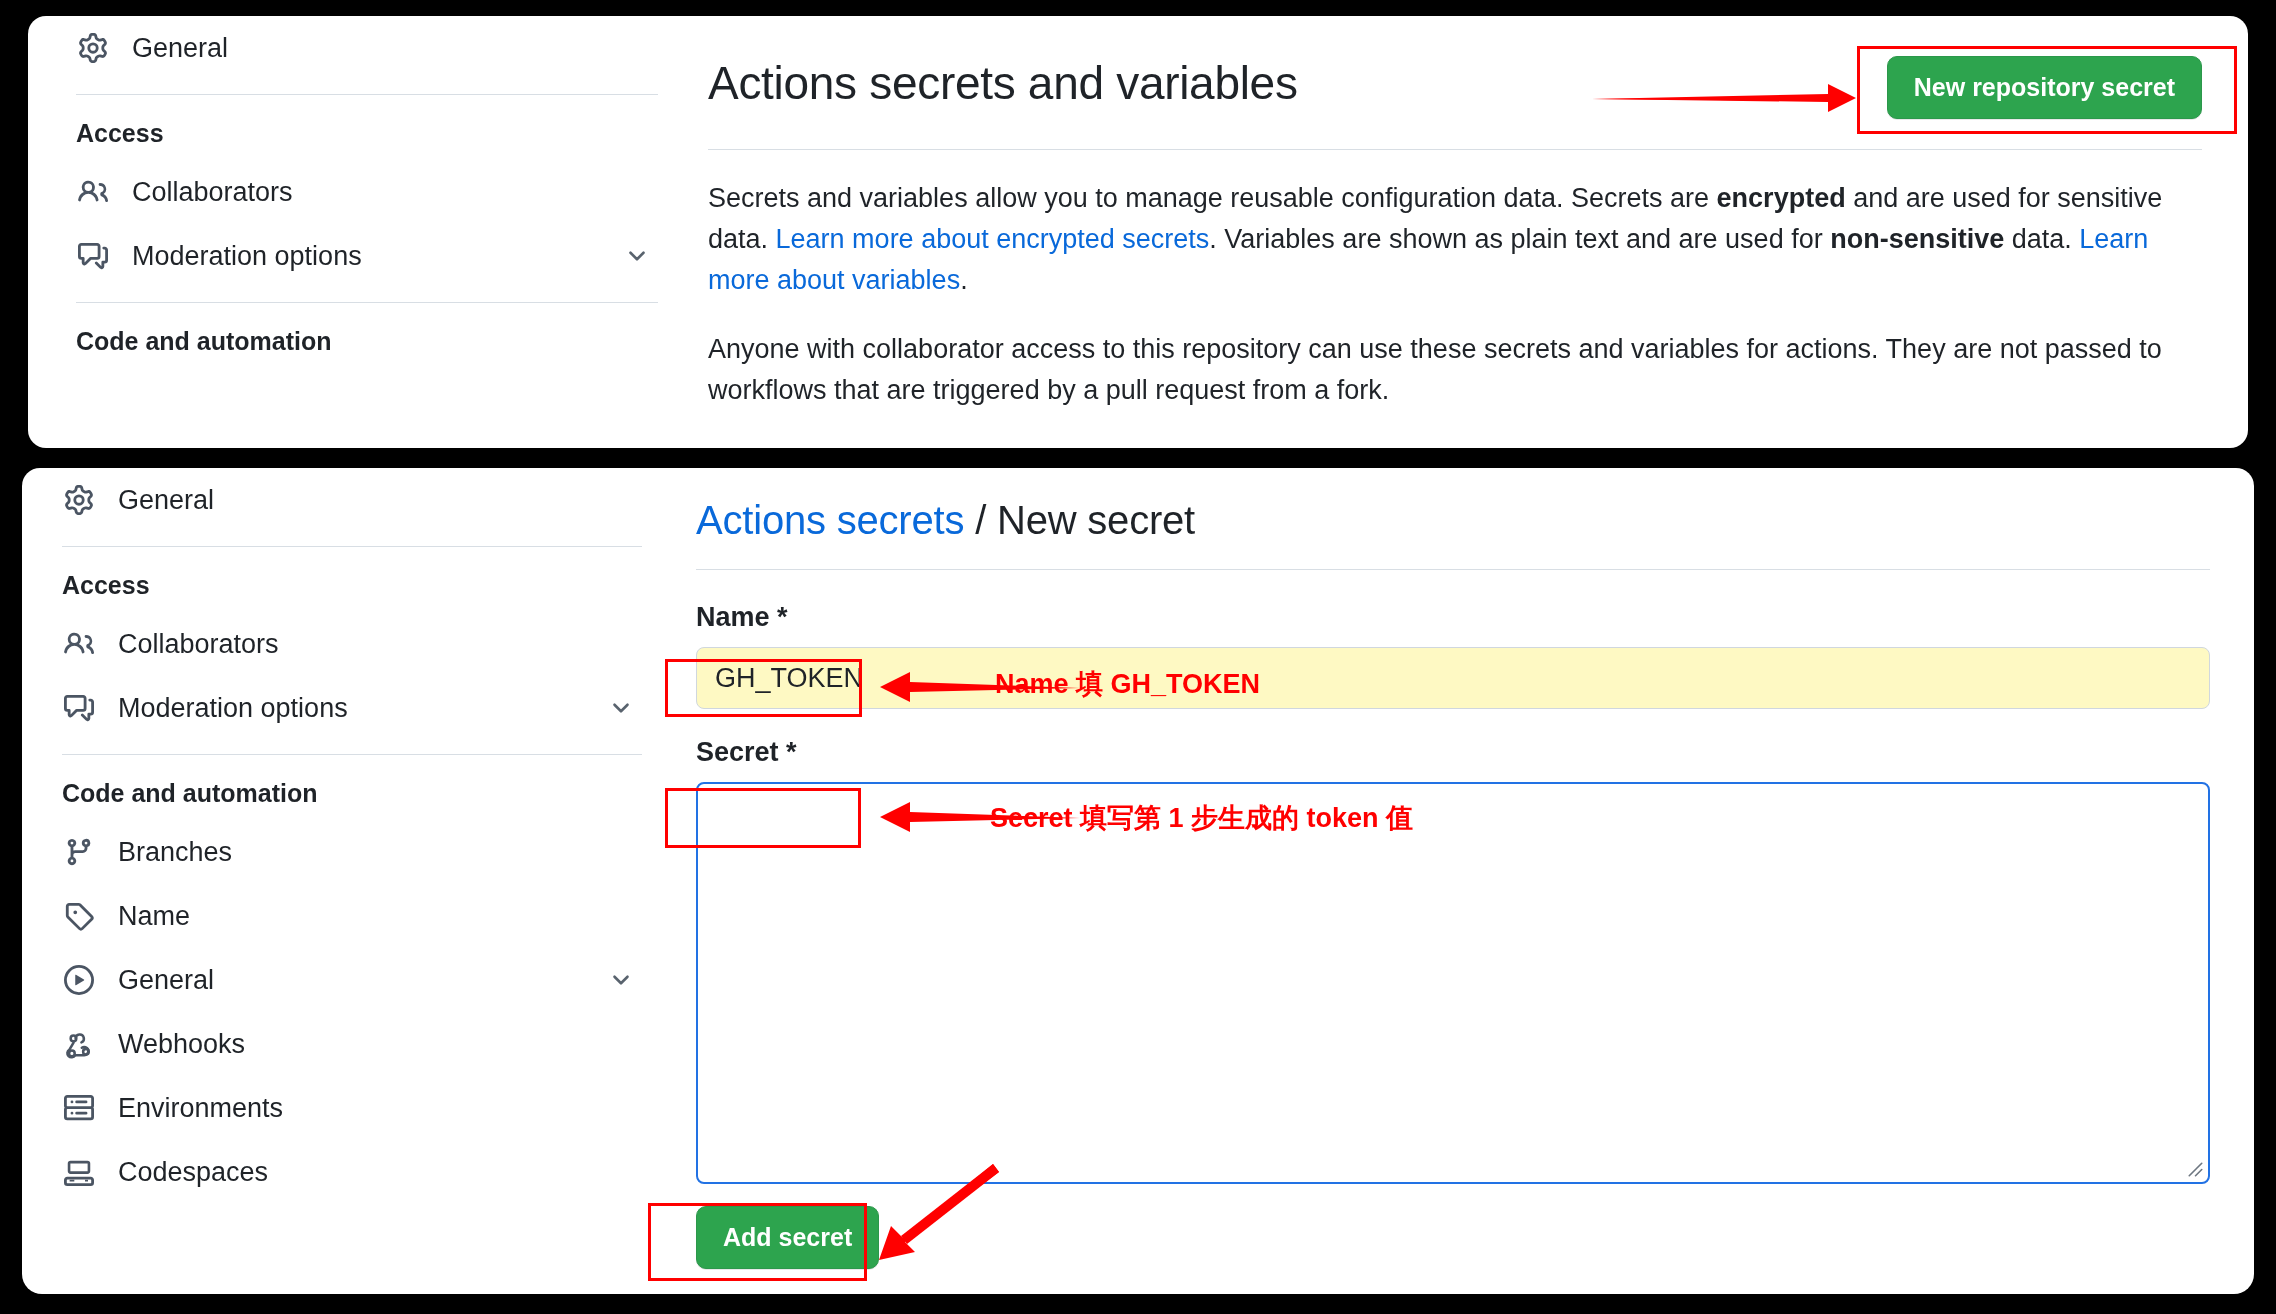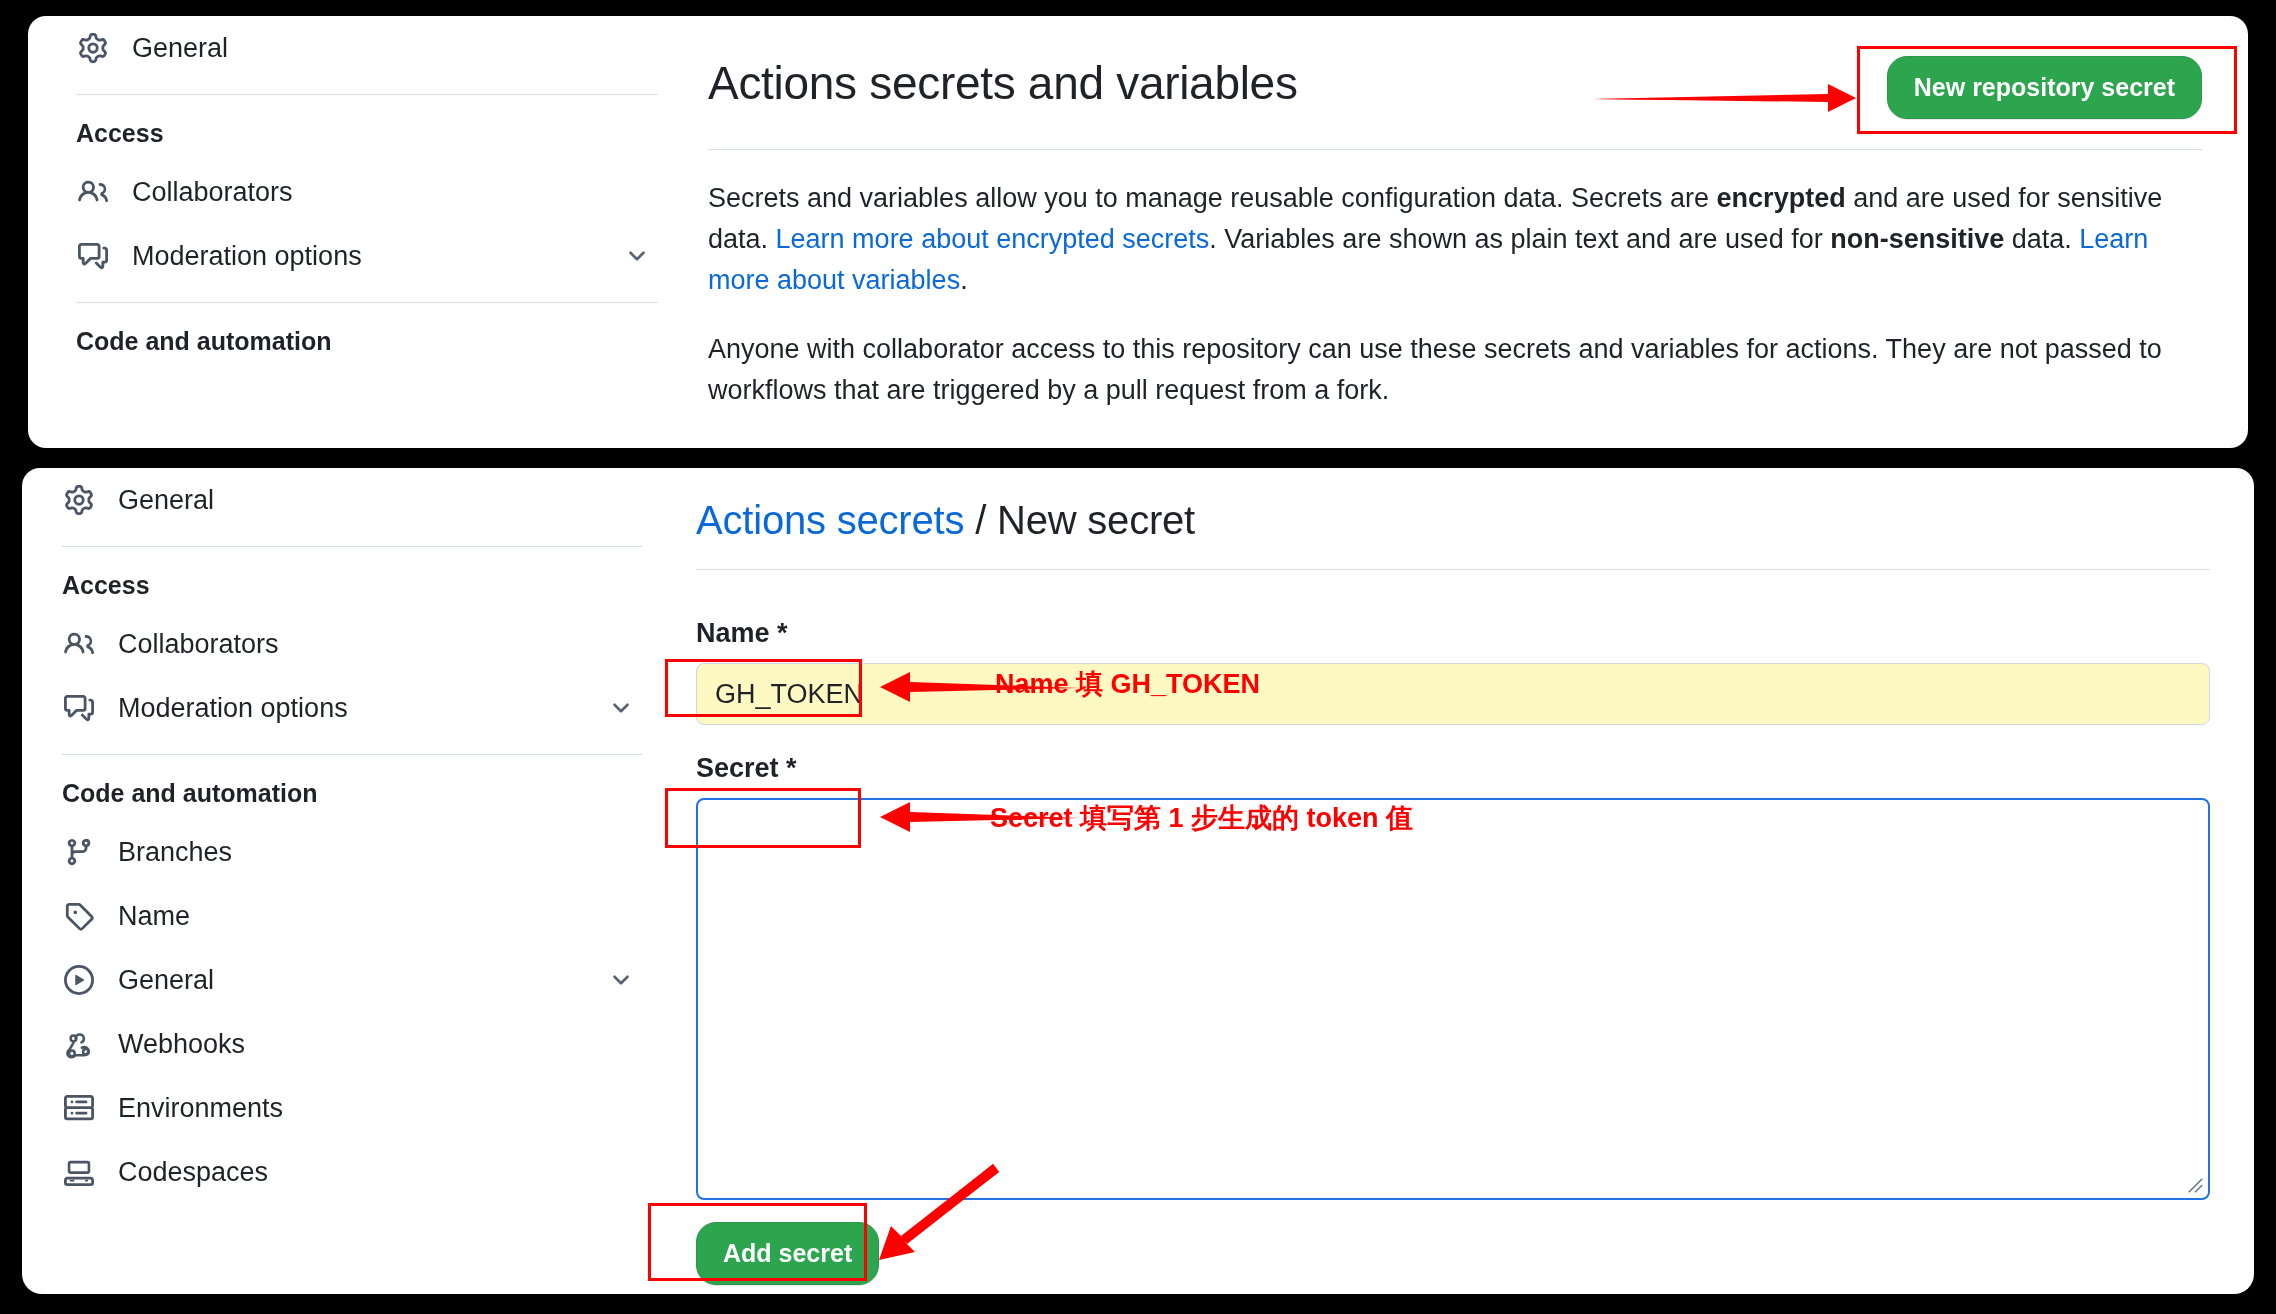--- a/index.html
+++ b/index.html
@@ -77,21 +77,21 @@
   }
   .page-title {
     font-size: 46px; font-weight: 400; color: #1f2328;
     letter-spacing: -0.3px; line-height: 1.18;
   }
   .btn-green {
     background: #2da44e;
     color: #ffffff;
     font-size: 25px; font-weight: bold;
     border: 1px solid #2c974b;
-    border-radius: 20px;
+    border-radius: 10px;
     padding: 16px 26px;
     cursor: pointer;
     white-space: nowrap;
     box-shadow: 0 1px 0 rgba(27,31,36,0.1);
     font-family: "Liberation Sans", sans-serif;
   }
   .hr { height: 1px; background: #d8dee4; margin-top: 30px; }
 
   .para {
     font-size: 27px; color: #1f2328; line-height: 1.52;
@@ -325,21 +325,21 @@
             </svg>
         </span>
         <span class="nav-label">Codespaces</span>
       </div>
     </div>
 
     <div class="main" id="main-bottom">
       <div class="crumb"><a href="#">Actions secrets</a><span class="sep"> / </span><span>New secret</span></div>
       <div class="hr" style="margin-top:26px;"></div>
 
-      <div style="margin-top:48px;">
+      <div style="margin-top:32px;">
         <div class="field-label">Name *</div>
         <input class="text-input" type="text" value="GH_TOKEN" style="">
       </div>
 
       <div style="margin-top:28px;">
         <div class="field-label">Secret *</div>
         <div class="ta-wrap">
           <textarea class="text-area" style=""></textarea>
           <span class="resize-grip">
             <svg viewBox="0 0 16 16" fill="none" stroke="#6e7781" stroke-width="1.3" stroke-linecap="round">

